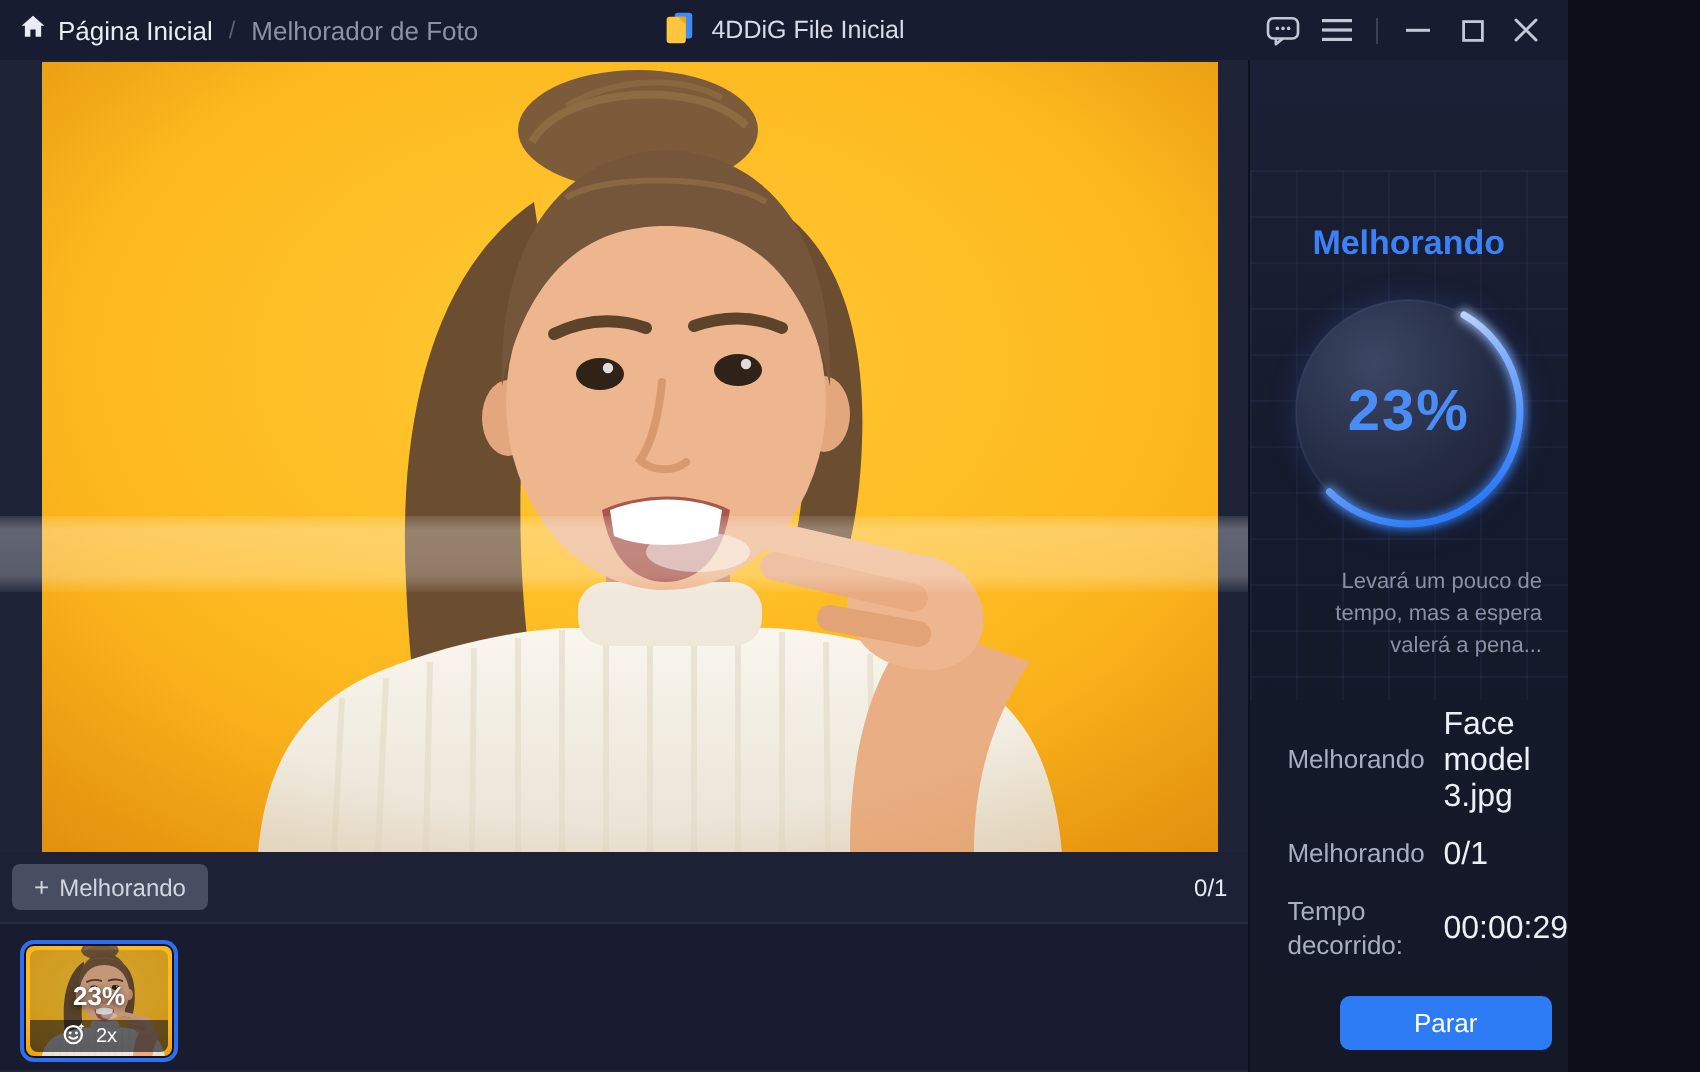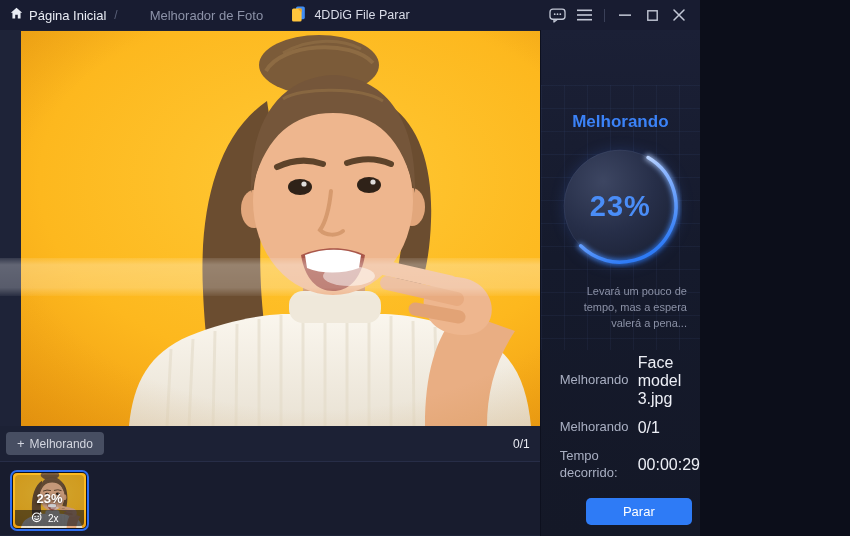--- a/index.html
+++ b/index.html
@@ -1,26 +1,26 @@
 <!DOCTYPE html>
 <html><head>
 <meta charset="utf-8">
 <style>
   * { box-sizing: border-box; }
   body { margin:0; background:#0c0e1a; font-family:"Liberation Sans","DejaVu Sans",sans-serif;
          -webkit-font-smoothing:antialiased; }
-  .window { width:700px; height:536px; position:relative; overflow:hidden; background:#7f1d1d; }
+  .window { width:784px; height:536px; position:relative; overflow:hidden; background:#7f1d1d; }
 
   
   .titlebar { height:30px; background:#181c31; display:flex; align-items:center;
               position:relative; padding:0 10px; }
   .breadcrumb { display:flex; align-items:center; gap:8px; font-size:13px; }
   .home-btn { display:flex; align-items:center; gap:6px; color:#e9ecf4; cursor:default; }
   .crumb-sep { color:#596078; font-size:12px; }
-  .crumb-cur { color:#8c92a8;margin-left:24px; }
+  .crumb-cur { color:#8c92a8; }
   .app-tab { position:absolute; left:50%; top:0; transform:translateX(-50%); height:30px;
              display:flex; align-items:center; gap:8px; color:#d9dce8; font-size:12.5px; }
   .win-controls { margin-left:auto; display:flex; align-items:center; gap:5px; }
   .wc { width:22px; height:22px; display:flex; align-items:center; justify-content:center; }
   .wc-sep { width:1px; height:13px; background:#3a4058; margin:0 4px; }
 
   
   .body { display:flex; height:506px; }
   .workspace { width:643px; position:relative; background:#1e2338; }
   .photo-stage { height:396px; position:relative; overflow:hidden; }
@@ -90,21 +90,21 @@
     </nav>
 
     <div class="app-tab">
       <span>
         <svg width="16" height="18" viewBox="0 0 20 22">
           <rect x="7" y="1.5" width="11" height="16" rx="2" fill="#3f8cf3"></rect>
           <rect x="2" y="4" width="12" height="16.5" rx="2" fill="#ffc53d"></rect>
           <path d="M14 9 L14 4 L9 4 Z" fill="#f0a31f"></path>
         </svg>
       </span>
-      <span>4DDiG File Parar</span>
+      <span>4DDiG File Inicial</span>
     </div>
 
     <div class="win-controls">
       <span class="wc">
         <svg width="17" height="15" viewBox="0 0 18 16">
           <rect x="1" y="1.2" width="16" height="10.8" rx="3" fill="none" stroke="#c3c8d6" stroke-width="1.4"></rect>
           <path d="M5.2 12 L5.2 15 L9 12" fill="none" stroke="#c3c8d6" stroke-width="1.4" stroke-linejoin="round"></path>
           <circle cx="6" cy="6.6" r="0.95" fill="#c3c8d6"></circle>
             <circle cx="9" cy="6.6" r="0.95" fill="#c3c8d6"></circle>
             <circle cx="12" cy="6.6" r="0.95" fill="#c3c8d6"></circle>

